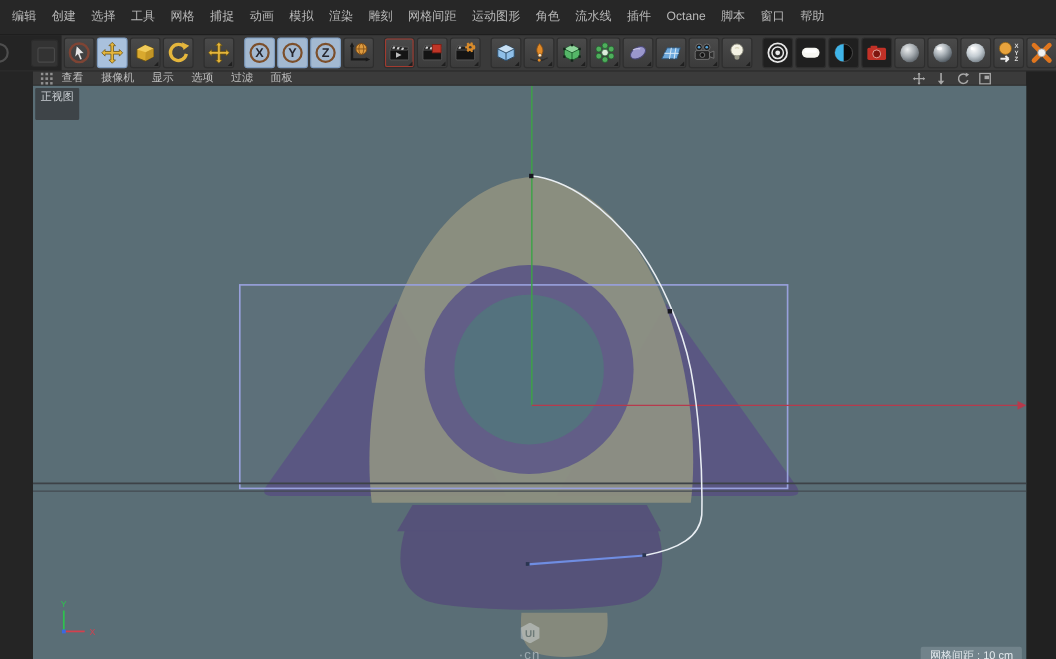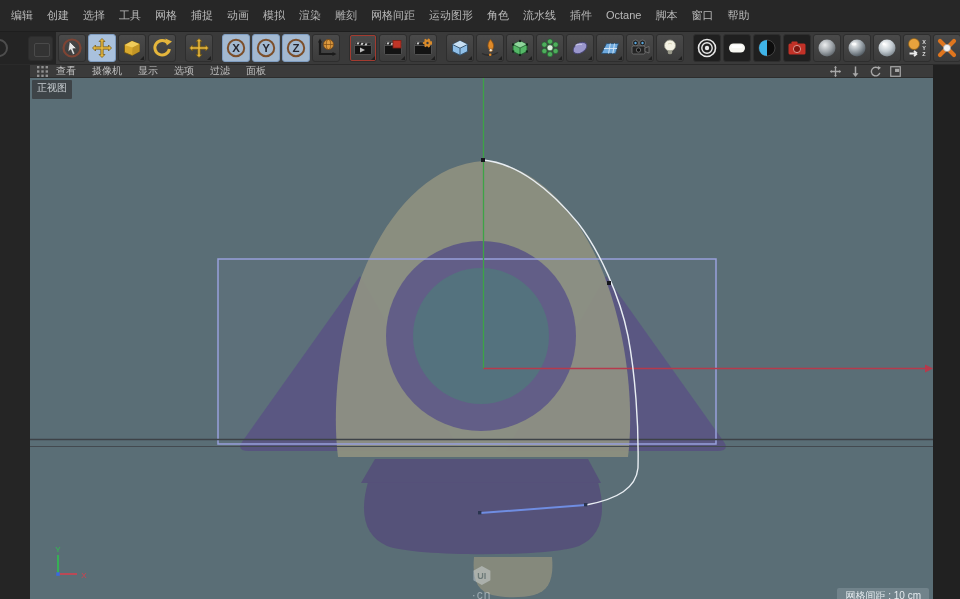--- a/index.html
+++ b/index.html
@@ -41,21 +41,21 @@
   .vprow { height:13px; background:#3b3b3b; display:flex; align-items:center;
     font-size:10px; color:#bfbfbf; padding-left:7px; border-bottom:1px solid #2d2d2d; }
   .vmi { padding:16px 8px; cursor:pointer; white-space:nowrap; }
   .vpctl { margin-left:auto; margin-right:32px; display:flex; gap:9px; align-items:center; }
   .vpctl svg { display:block; cursor:pointer; }
 
   
   .viewport { position:relative; width:903px; height:531px; background:#5a6e76; overflow:hidden; }
   .scene { position:absolute; inset:0; display:block; }
   .vplabel { position:absolute; left:2px; top:2px; background:rgba(60,64,68,.92); color:#c9ced2;
-    font-size:10px; padding:1px 5px 4px; border-radius:1px; }
+    font-size:10px; padding:1px 5px 14px; border-radius:1px; }
   .gridinfo { position:absolute; right:4px; bottom:4px; background:rgba(195,208,216,.22);
     color:#e4eaee; font-size:10px; padding:1px 8px 2px; border-radius:2px;text-decoration:underline; }
   .uicn { position:absolute; left:50%; transform:translateX(-50%); bottom:7px;
     display:flex; align-items:flex-end; gap:3px; opacity:.55;flex-direction:column; }
   .uicn .hex { width:19px; height:19px; background:rgba(225,232,238,.75); color:#5a6e76;
     font-size:9px; font-weight:bold; display:flex; align-items:center; justify-content:center;
     clip-path:polygon(50% 0,95% 25%,95% 75%,50% 100%,5% 75%,5% 25%); }
   .uicn .suffix { color:rgba(230,236,242,.85); font-size:12px; letter-spacing:1px; }
 
   

